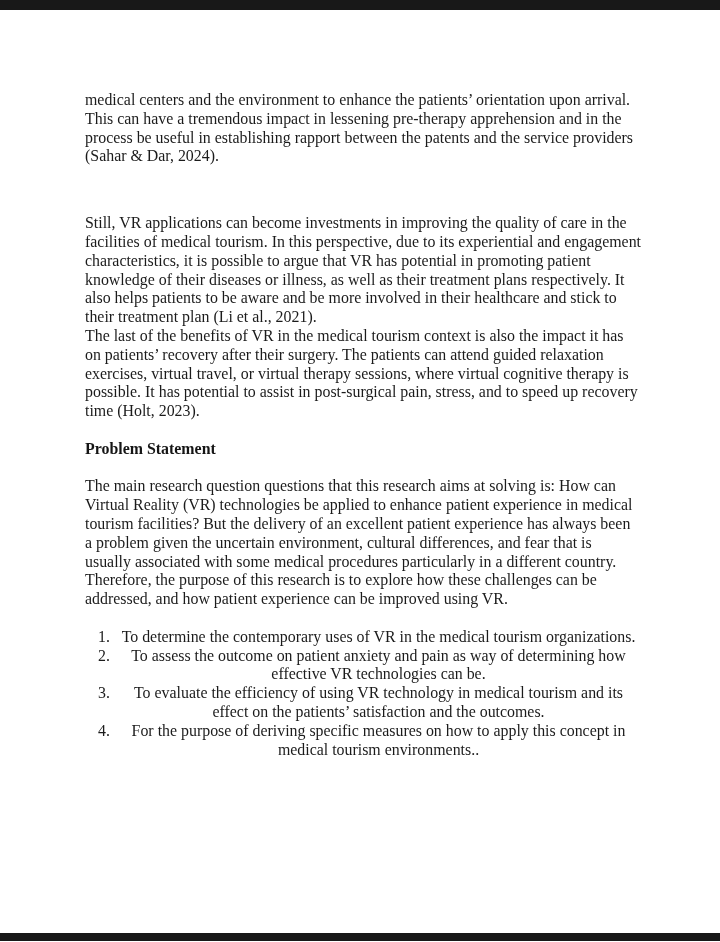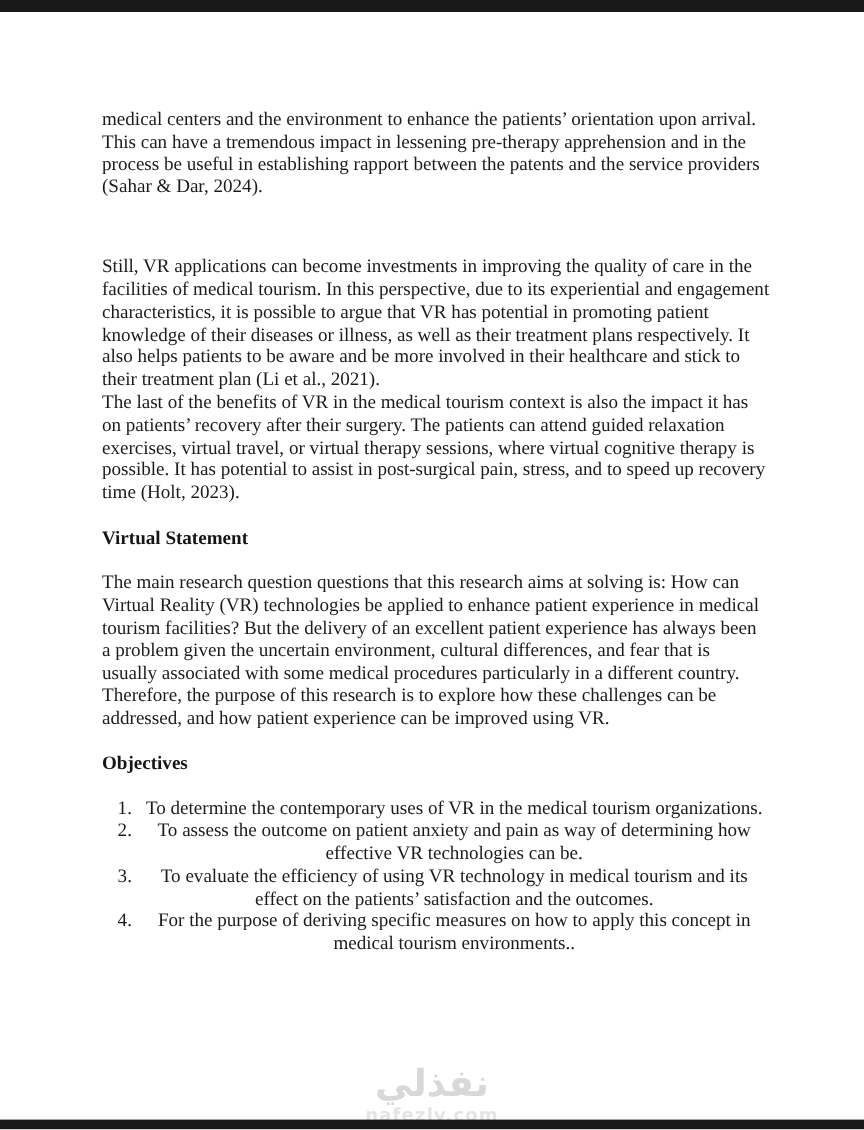--- a/index.html
+++ b/index.html
@@ -95,25 +95,24 @@
   <div class="bar top"></div>
 
   <div class="doc">
 
     <p class="para">medical centers and the environment to enhance the patients’ orientation upon arrival. This can have a tremendous impact in lessening pre-therapy apprehension and in the process be useful in establishing rapport between the patents and the service providers (Sahar &amp; Dar, 2024).</p>
 
     <p class="para no-gap-after">Still, VR applications can become investments in improving the quality of care in the facilities of medical tourism. In this perspective, due to its experiential and engagement characteristics, it is possible to argue that VR has potential in promoting patient knowledge of their diseases or illness, as well as their treatment plans respectively. It also helps patients to be aware and be more involved in their healthcare and stick to their treatment plan (Li et al., 2021).</p>
 
     <p class="para">The last of the benefits of VR in the medical tourism context is also the impact it has on patients’ recovery after their surgery. The patients can attend guided relaxation exercises, virtual travel, or virtual therapy sessions, where virtual cognitive therapy is possible. It has potential to assist in post-surgical pain, stress, and to speed up recovery time (Holt, 2023).</p>
 
-    <h2 class="heading">Virtual Statement</h2>
+    <h2 class="heading">Problem Statement</h2>
 
     <p class="para">The main research question questions that this research aims at solving is: How can Virtual Reality (VR) technologies be applied to enhance patient experience in medical tourism facilities? But the delivery of an excellent patient experience has always been a problem given the uncertain environment, cultural differences, and fear that is usually associated with some medical procedures particularly in a different country. Therefore, the purpose of this research is to explore how these challenges can be addressed, and how patient experience can be improved using VR.</p>
 
-    <h2 class="heading">Objectives</h2>
 
 
     <ol class="obj-list">
       <li class="obj-item">
         <span class="obj-num">1.</span>
         <span class="obj-text">To determine the contemporary uses of VR in the medical tourism organizations.</span>
       </li>
       <li class="obj-item">
         <span class="obj-num">2.</span>
         <span class="obj-text">To assess the outcome on patient anxiety and pain as way of determining how effective VR technologies can be.</span>
@@ -123,20 +122,16 @@
         <span class="obj-text">To evaluate the efficiency of using VR technology in medical tourism and its effect on the patients’ satisfaction and the outcomes.</span>
       </li>
       <li class="obj-item">
         <span class="obj-num">4.</span>
         <span class="obj-text">For the purpose of deriving specific measures on how to apply this concept in medical tourism environments..</span>
       </li>
     </ol>
 
   </div>
 
-  <div class="watermark">
-    <div class="wm-logo">نفذلي</div>
-    <div class="wm-site">nafezly.com</div>
-  </div>
 
   <div class="bar bottom"></div>
 
 </div>
 
 </body></html>

